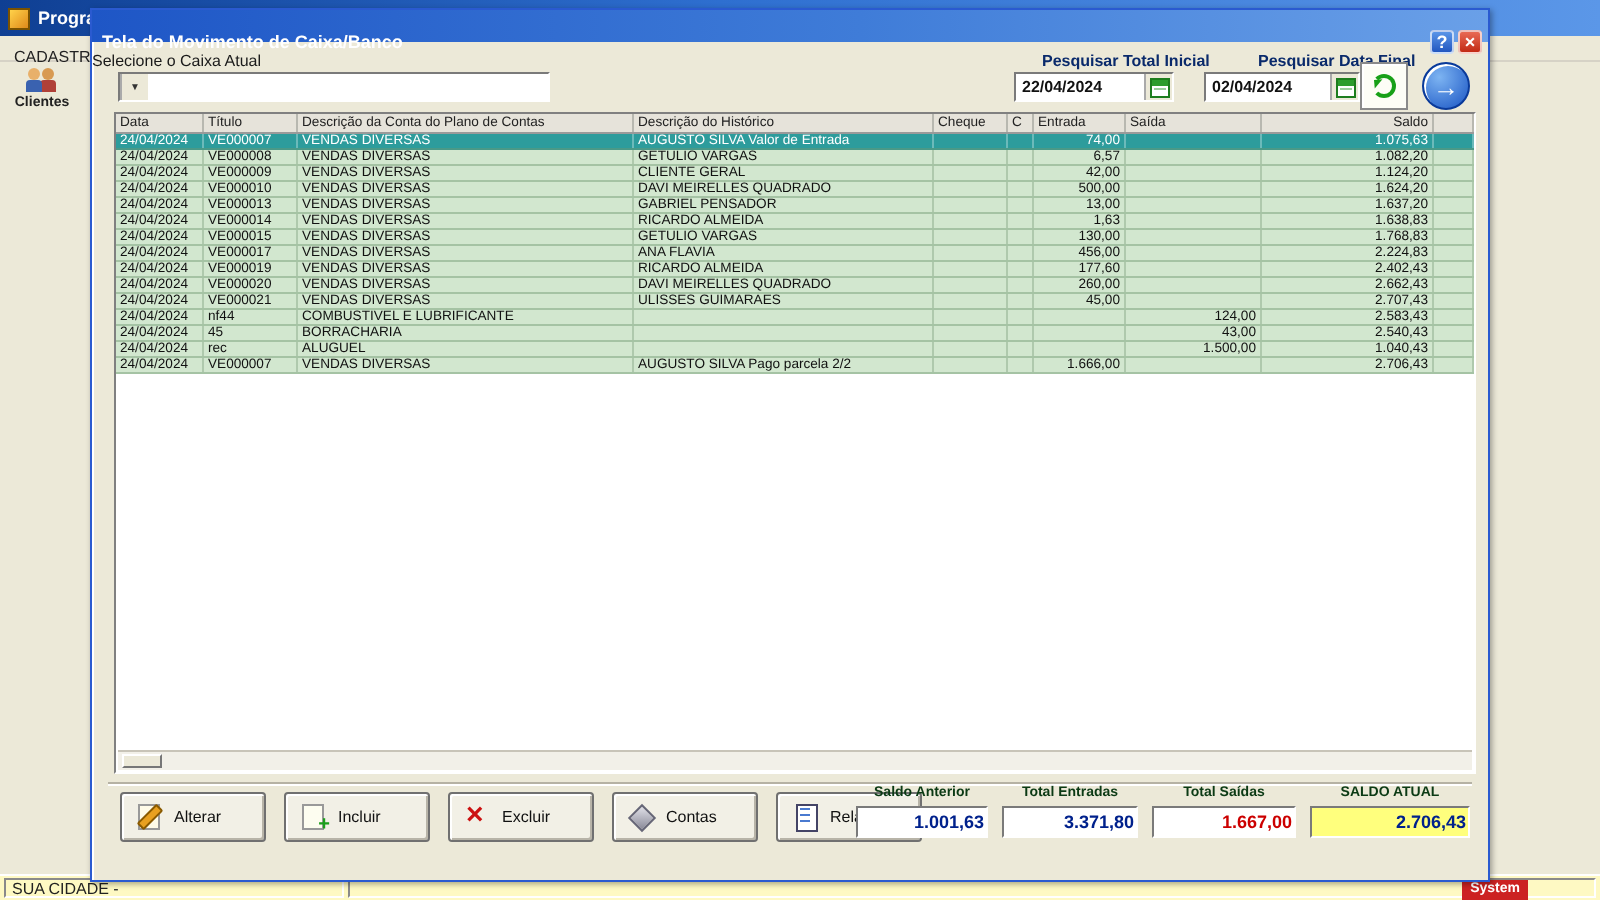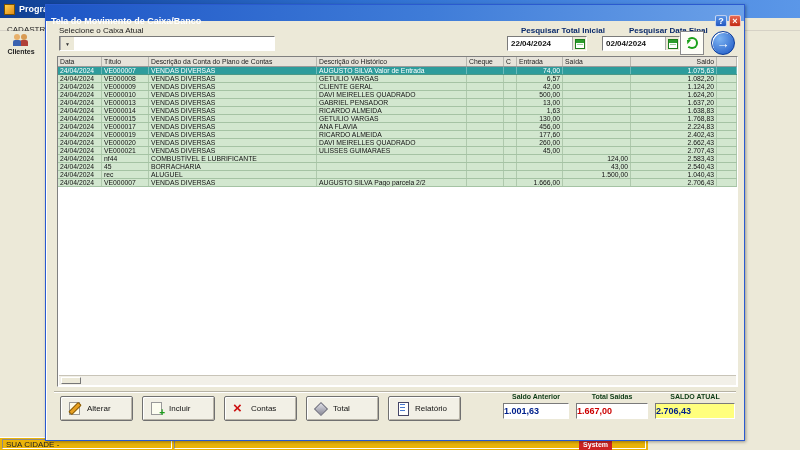--- a/index.html
+++ b/index.html
@@ -16,40 +16,40 @@
   .menu-item { display:inline-block; font-size:8px; padding:1px 7px; color:#222; }
   .toolbar { position:absolute; left:0; top:31px; width:800px; height:27px; background:#ece9d8; z-index:1; display:flex; padding-left:3px; }
   .tb-btn { width:36px; height:26px; display:flex; flex-direction:column; align-items:center; justify-content:center; border:1px solid transparent; }
   .tb-icon { width:16px; height:13px; position:relative; }
   .clientes-icon::before { content:""; position:absolute; left:1px; top:0; width:6px; height:6px; border-radius:50%; background:#e8b06a; box-shadow:7px 0 0 #d89a52; }
   .clientes-icon::after { content:""; position:absolute; left:0; top:6px; width:8px; height:6px; border-radius:2px 2px 0 0; background:#3a62b0; box-shadow:7px 0 0 #b04038; }
   .person-icon::before { content:""; position:absolute; left:3px; top:0; width:6px; height:6px; border-radius:50%; background:#e8b06a; }
   .person-icon::after { content:""; position:absolute; left:2px; top:6px; width:8px; height:6px; border-radius:2px 2px 0 0; background:#caa020; }
   .tb-label { font-size:7px; font-weight:bold; color:#222; margin-top:1px; white-space:nowrap; }
 
-  .statusbar { position:absolute; left:0; top:437px; width:648px; height:13px; background:#eab308; border-top:1px solid #fff; display:flex; align-items:stretch; gap:2px; padding:1px 2px; z-index:2; }
+  .statusbar { position:absolute; left:0; top:437px; width:800px; height:13px; background:#fef9c3; border-top:1px solid #fff; display:flex; align-items:stretch; gap:2px; padding:1px 2px; z-index:2; }
   .sb-cell { border:1px solid; border-color:#8a8a8a #fff #fff #8a8a8a; font-size:8px; color:#222; padding:0 3px; overflow:hidden; white-space:nowrap; line-height:9px; }
   .sb-left { width:170px; }
   .sb-fill { flex:1; }
   .sb-badge { position:absolute; right:36px; top:2px; background:#cc2222; color:#fff; font-size:7px; font-weight:bold; padding:1px 4px; line-height:8px; }
 
   
   .dialog { position:absolute; left:45px; top:4px; width:700px; height:437px; background:#ece9d8;
     border:1px solid #2a5ad0; box-shadow:inset 1px 1px 0 #fff, 1px 1px 3px rgba(0,0,0,.35); z-index:10; }
   .dlg-titlebar { position:absolute; left:0; top:0; right:0; height:15px;
     background:linear-gradient(90deg,#1e56c6,#3f7cd8 55%,#6aa0e8);
     display:flex; align-items:center; padding:16px 3px 0 5px; }
   .dlg-title { color:#fff; font-size:9px; font-weight:bold; flex:1; white-space:nowrap; overflow:hidden; }
   .dlg-btn { width:12px; height:12px; margin-left:2px; border-radius:2px; color:#fff; font-size:9px; font-weight:bold;
     display:flex; align-items:center; justify-content:center; line-height:10px; border:1px solid rgba(255,255,255,.7); }
   .dlg-btn.help { background:linear-gradient(#5a95e8,#2257c0); }
   .dlg-btn.close { background:linear-gradient(#e86a54,#c22a14); }
 
   .lbl { position:absolute; font-size:8px; color:#1a1a1a; white-space:nowrap; }
-  .lbl-caixa { left:13px; top:21px;text-align:right; }
+  .lbl-caixa { left:0; top:21px;text-align:right; }
   .lbl-di, .lbl-df { font-weight:bold; color:#0a2a6b; }
   .lbl-di { left:475px; top:21px; }
   .lbl-df { left:554px; top:21px;margin-left:29px; }
 
   .combo { position:absolute; left:13px; top:31px; width:216px; height:15px; background:#fff; border:1px solid; border-color:#7a7a7a #fff #fff #7a7a7a; display:flex; }
   .combo-text { flex:1; font-size:8px; line-height:13px; padding-left:3px; overflow:hidden; white-space:nowrap; color:#111; }
   .combo-btn { width:14px; background:#ece9d8; border-left:1px solid #aaa; display:flex; align-items:center; justify-content:center; font-size:5px; color:#333; }
 
   .datefield { position:absolute; top:31px; height:15px; background:#fff; border:1px solid; border-color:#7a7a7a #fff #fff #7a7a7a; display:flex; }
   .field-di { left:461px; width:80px; }
@@ -96,21 +96,21 @@
   .alterar-icon::after { content:""; position:absolute; left:0; top:4px; width:12px; height:3px; background:#e8a020; border:1px solid #8a5a00; transform:rotate(-45deg); border-radius:1px; }
   .excluir-icon::after { content:"\00d7"; position:absolute; left:1px; top:-1px; color:#cc1111; font-weight:bold; font-size:15px; line-height:13px; }
   .recibo-icon::after { content:""; position:absolute; left:2px; top:2px; width:8px; height:8px; background:linear-gradient(135deg,#e0e0e8,#8a8a98); border:1px solid #667; transform:rotate(45deg); }
   .relatorio-icon::before { content:""; position:absolute; left:2px; top:0; width:9px; height:12px; background:#fff; border:1px solid #446; }
   .relatorio-icon::after { content:""; position:absolute; left:4px; top:2px; width:5px; height:8px; background:repeating-linear-gradient(#4a7ad0 0 1px, transparent 1px 3px); }
 
   .summary { position:absolute; right:9px; top:388px; display:flex; gap:7px; }
   .sum-item { display:flex; flex-direction:column; align-items:stretch; }
   .sum-label { font-size:7px; font-weight:bold; color:#0b3a14; text-align:center; height:10px; white-space:nowrap; }
   .sum-box { height:16px; background:#fff; border:1px solid; border-color:#7a7a7a #fff #fff #7a7a7a;
-    display:flex; align-items:center; justify-content:flex-start; padding-right:1px; }
+    display:flex; align-items:center; justify-content:flex-end; padding-right:1px; }
   .sum-value { font-size:9px; font-weight:bold; }
   .w66{width:66px}.w68{width:68px}.w60{width:72px}.w80{width:80px}
 </style>
 </head>
 <body>
 
 <div class="screen">
 
   <div class="mw-titlebar">
     <span class="mw-icon"></span>
@@ -380,40 +380,46 @@
         <div class="act-btn">
           <span class="act-icon alterar-icon"></span>
           <span class="act-label">Alterar</span>
         </div>
         <div class="act-btn">
           <span class="act-icon incluir-icon"></span>
           <span class="act-label">Incluir</span>
         </div>
         <div class="act-btn">
           <span class="act-icon excluir-icon"></span>
-          <span class="act-label">Contas</span>
+          <span class="act-label">Excluir</span>
         </div>
         <div class="act-btn">
           <span class="act-icon recibo-icon"></span>
-          <span class="act-label">Total</span>
+          <span class="act-label">Contas</span>
         </div>
         <div class="act-btn">
           <span class="act-icon relatorio-icon"></span>
           <span class="act-label">Relatório</span>
         </div>
       </div>
 
     <div class="summary" id="summary">
         <div class="sum-item">
           <div class="sum-label">Saldo Anterior</div>
           <div class="sum-box w66">
             <span class="sum-value" style="color: rgb(0, 33, 140);">1.001,63</span>
           </div>
         </div>
         <div class="sum-item">
+          <div class="sum-label">Total Entradas</div>
+          <div class="sum-box w68">
+            <span class="sum-value" style="color: rgb(0, 33, 140);">3.371,80</span>
+          </div>
+        </div>
+        <div class="sum-item">
           <div class="sum-label">Total Saídas</div>
           <div class="sum-box w60">
             <span class="sum-value" style="color: rgb(204, 0, 0);">1.667,00</span>
           </div>
         </div>
         <div class="sum-item">
           <div class="sum-label">SALDO ATUAL</div>
           <div class="sum-box w80" style="background: rgb(255, 255, 125);">
             <span class="sum-value" style="color: rgb(0, 33, 140);">2.706,43</span>
           </div>

